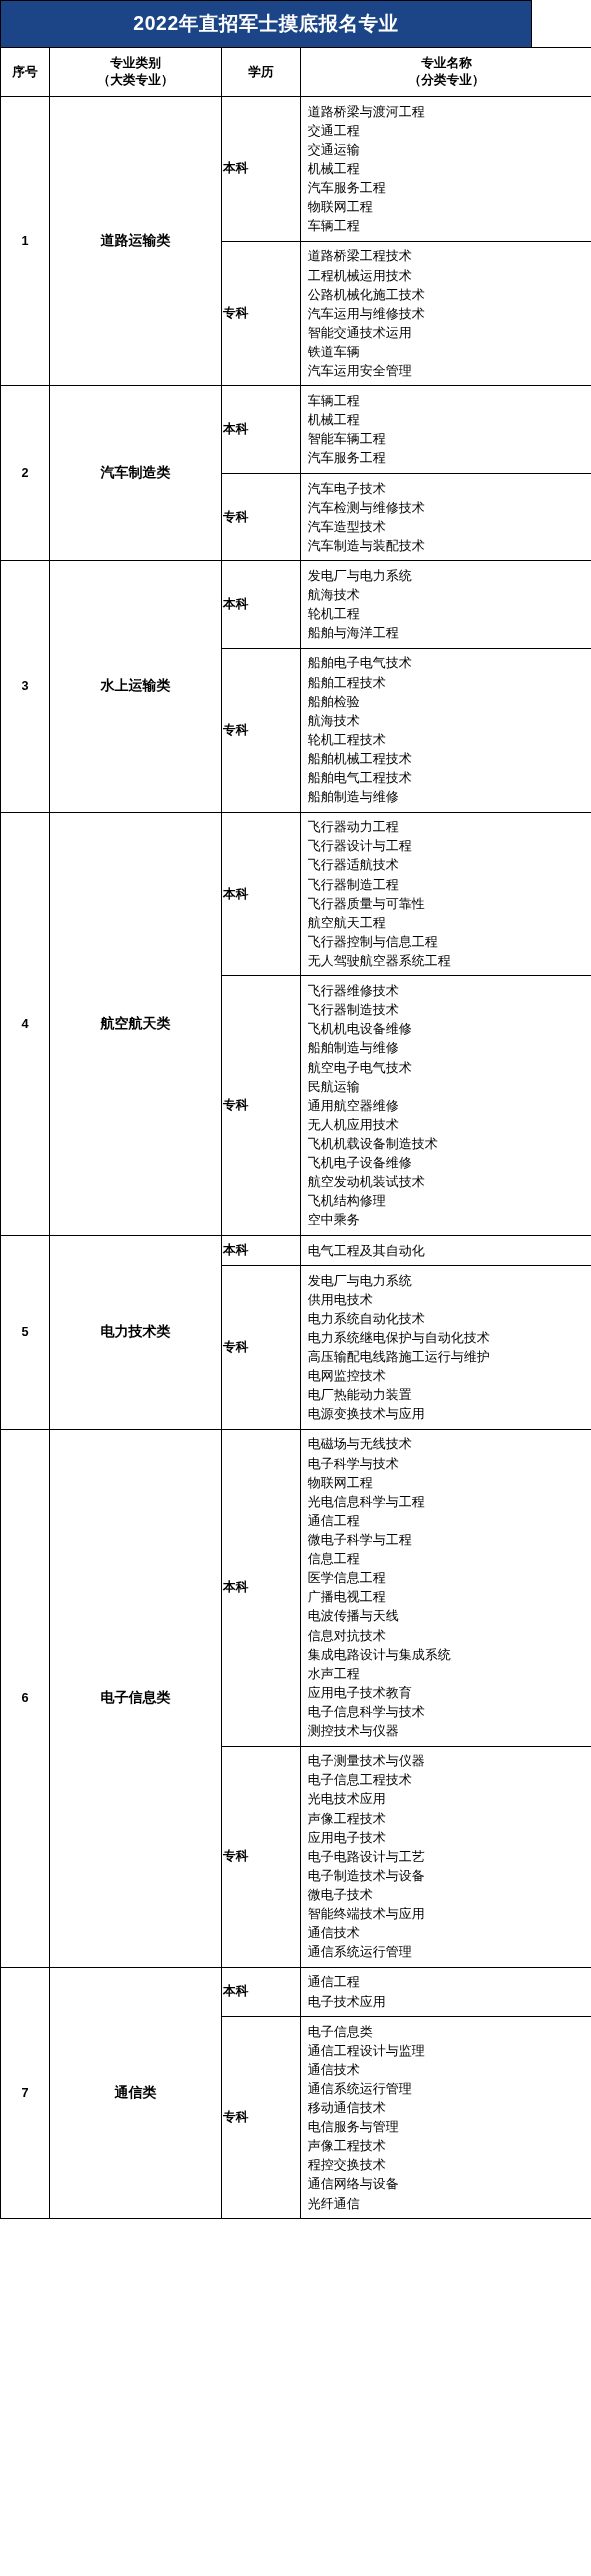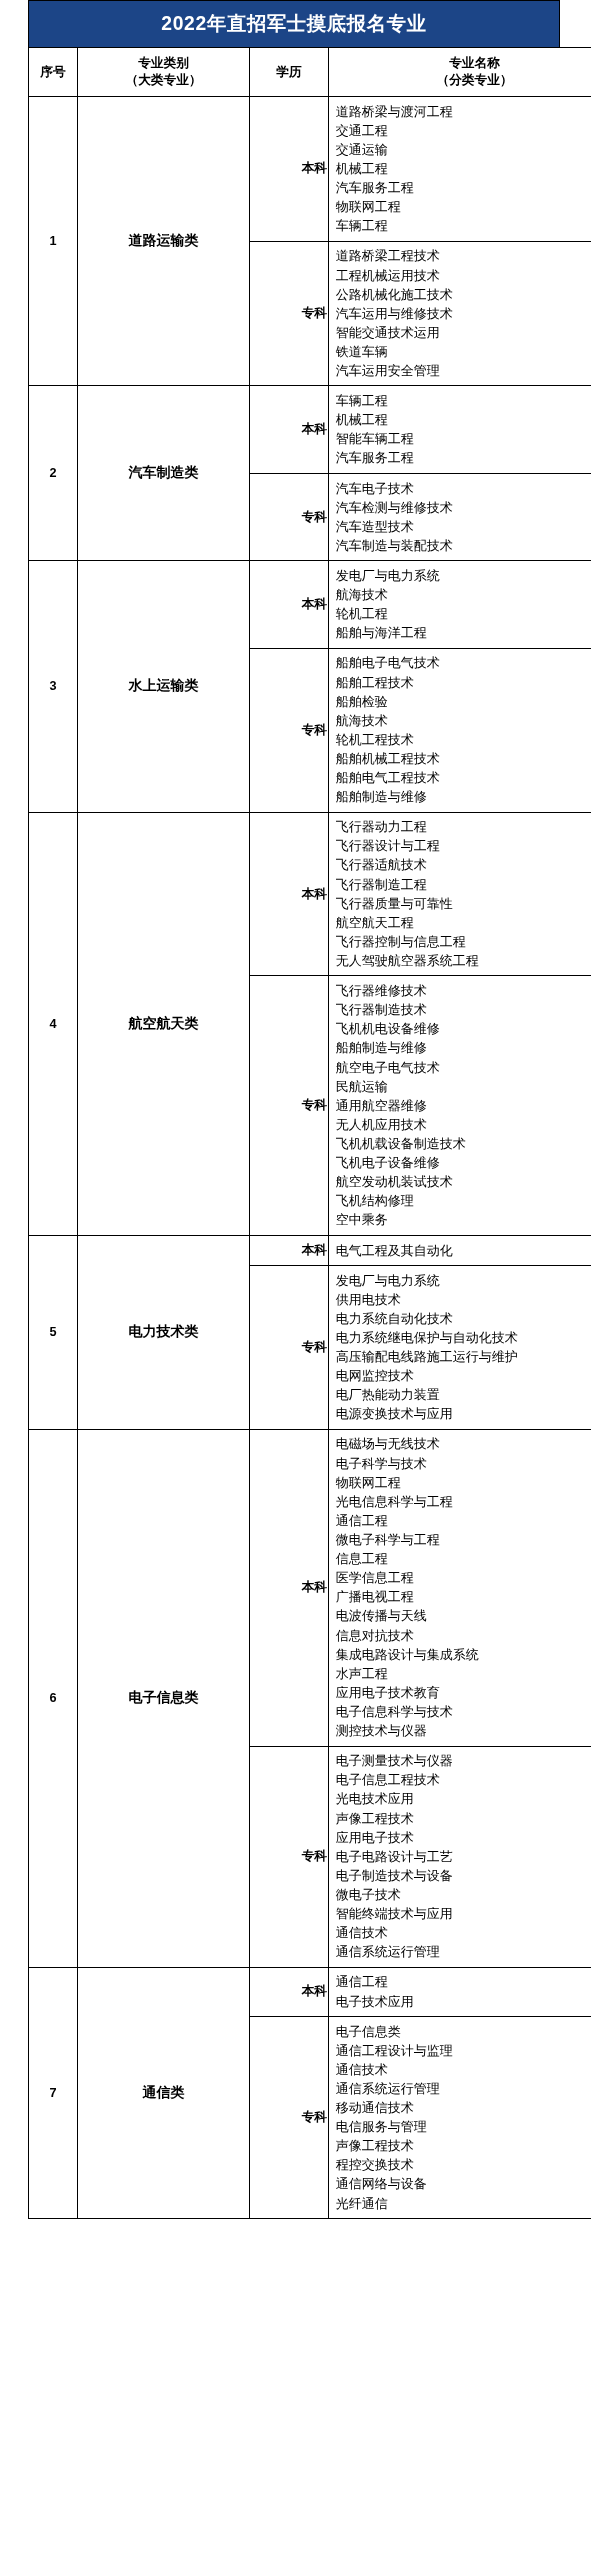--- a/index.html
+++ b/index.html
@@ -8,21 +8,20 @@
     padding: 0;
     background: #ffffff;
   }
   body {
     font-family: "Liberation Sans", sans-serif;
     width: 592px;
   }
   .page {
     width: 532px;
     padding: 0;
-    margin-left: 28px;
   }
   .title-bar {
     background: #1c4587;
     color: #ffffff;
     text-align: center;
     font-size: 19.3px;
     font-weight: bold;
     letter-spacing: 0.7px;
     padding: 9.3px 0 10px 0;
     border: 0.7px solid #000000;
@@ -54,21 +53,21 @@
     text-align: center;
     font-size: 12.7px;
     font-weight: bold;
   }
   td.cat-cell {
     text-align: center;
     font-size: 14px;
     font-weight: bold;
   }
   td.edu-cell {
-    text-align: right;
+    text-align: left;
     font-size: 12.7px;
     font-weight: bold;
   }
   td.major-cell {
     font-size: 13px;
     padding: 4.7px 4px 5.3px 6.7px;
     line-height: 1.47;
     text-align: left;
   }
   td.major-cell div {

